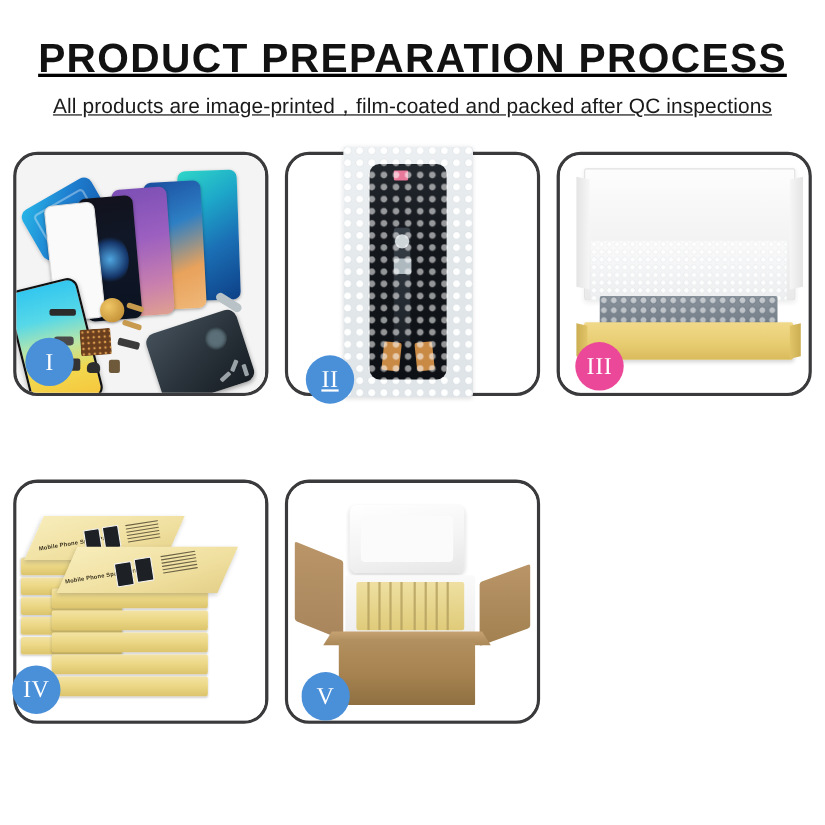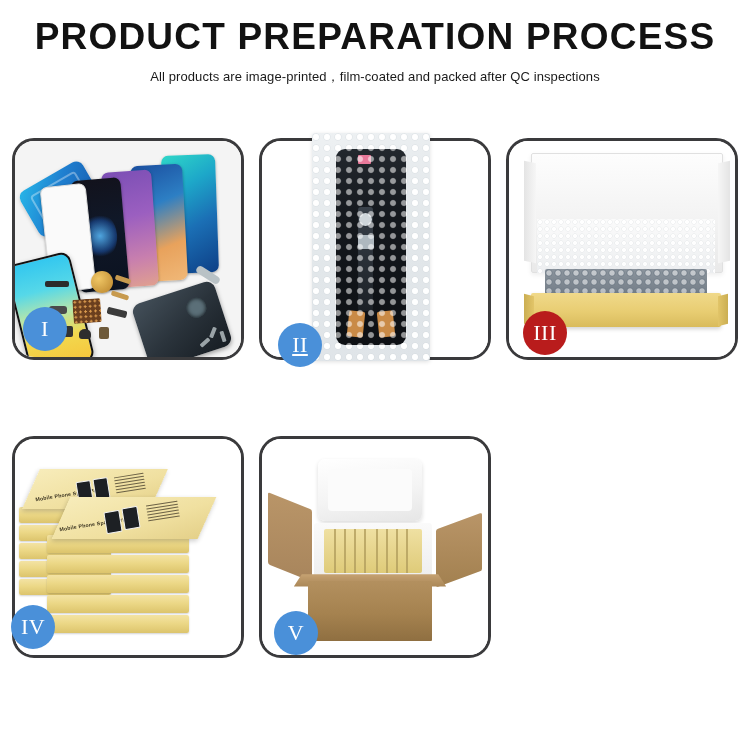--- a/index.html
+++ b/index.html
@@ -4,28 +4,28 @@
 <style>
   html,body{margin:0;padding:0;}
   body{
     width:750px;height:750px;background:#ffffff;
     font-family:"Liberation Sans",sans-serif;
     overflow:hidden;position:relative;
   }
   .page{width:750px;height:750px;position:relative;}
 
   
-  .header{padding-top:18px;text-align:center;}
+  .header{padding-top:34px;text-align:center;text-decoration:underline;}
   .title{
     font-size:37px;font-weight:700;color:#121212;
     letter-spacing:1.2px;line-height:1;margin:0;
     font-family:"Liberation Sans",sans-serif;
   }
   .subtitle{
-    font-size:13px;color:#1a1a1a;margin:13px 0 0 0;
+    font-size:19px;color:#1a1a1a;margin:13px 0 0 0;
     letter-spacing:.1px;font-weight:400;
   }
 
   
   .grid{
     position:absolute;left:12px;top:138px;
     width:726px;
     display:grid;
     grid-template-columns:repeat(3,232px);
     grid-template-rows:222px 222px;
@@ -369,21 +369,21 @@
     </div>
 
     <div class="card" style="border-color: rgb(58, 58, 60);">
       <div class="clip">
         <div class="c3bg"></div>
         <div class="lid"></div>
         <div class="foam"></div>
         <div class="bubble-tray"></div>
         <div class="ybox"></div>
       </div>
-      <div class="badge b3" style="background: #b91c1c;">
+      <div class="badge b3" style="background: #ec4899;">
         <span>III</span>
       </div>
     </div>
 
     <div class="card" style="border-color: rgb(58, 58, 60);">
       <div class="clip">
         <div class="c4bg"></div>
 
         <div class="stk stkface" style="left:4px;top:68px;width:92px;height:16px;"></div>
         <div class="stk stkface" style="left:4px;top:86px;width:92px;height:16px;"></div>

